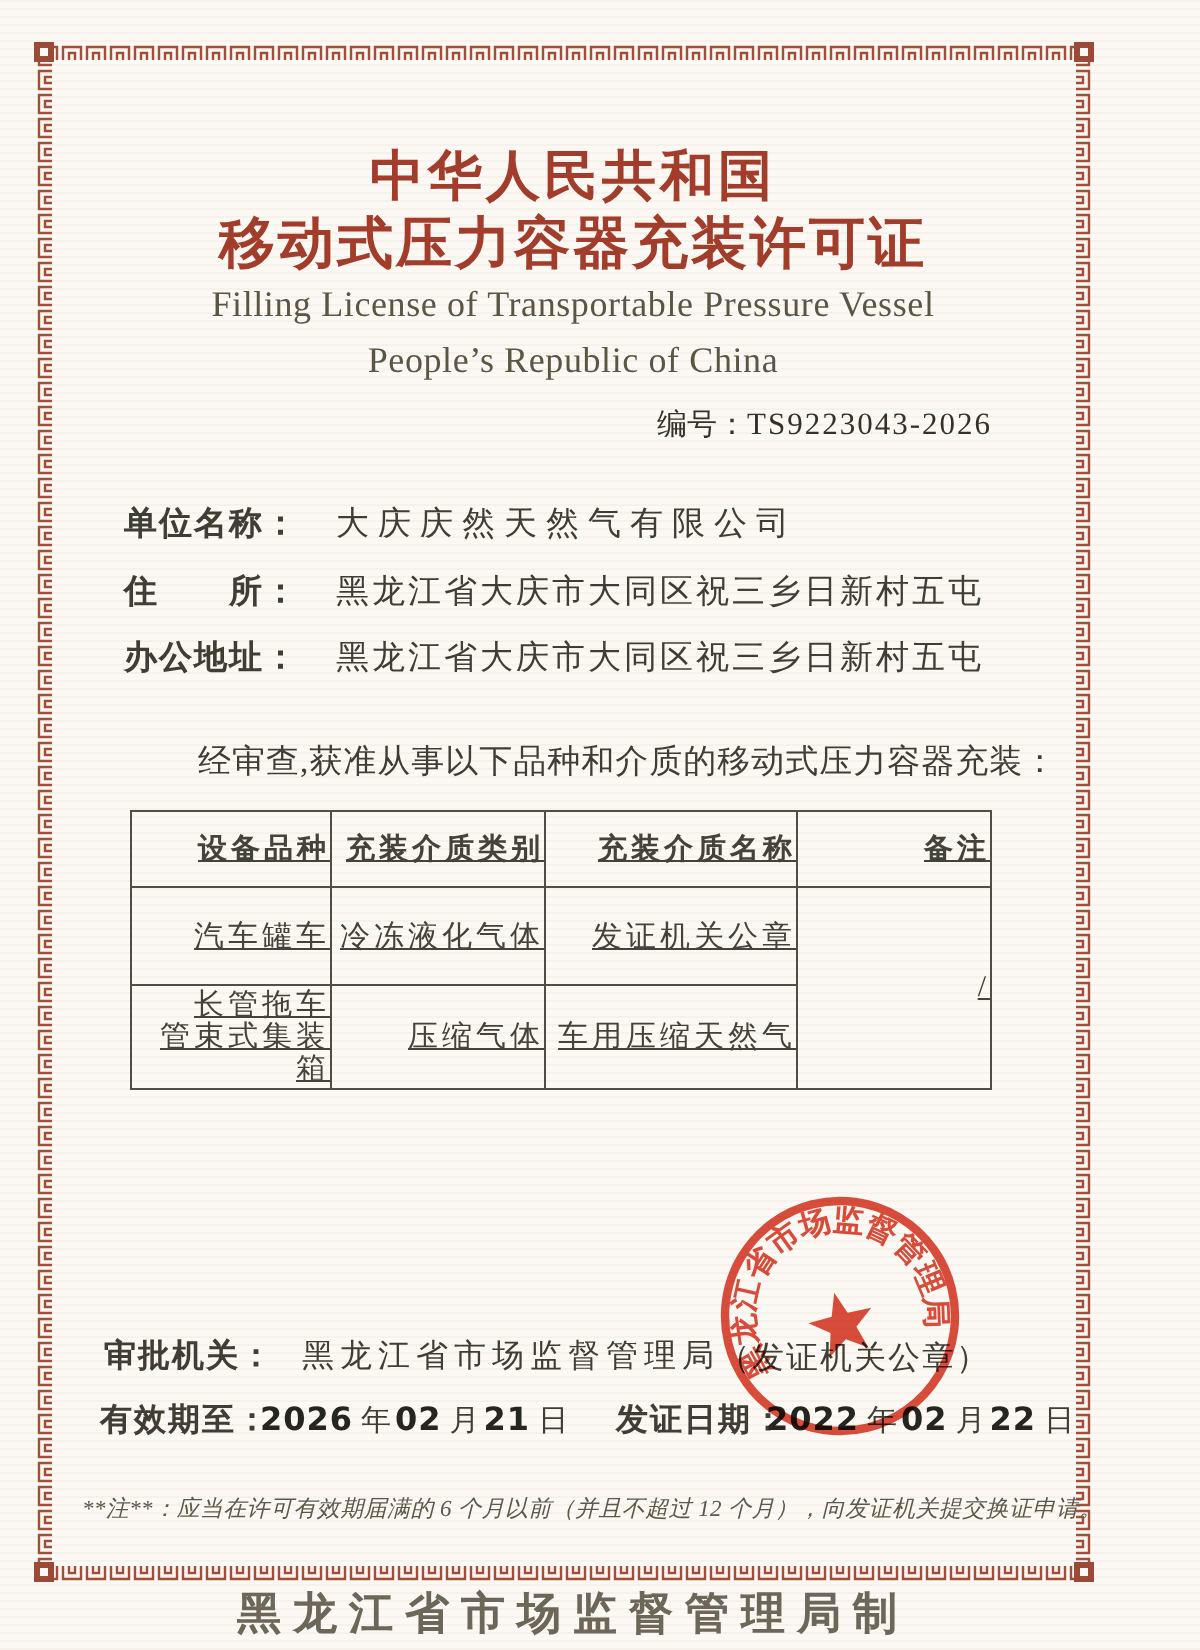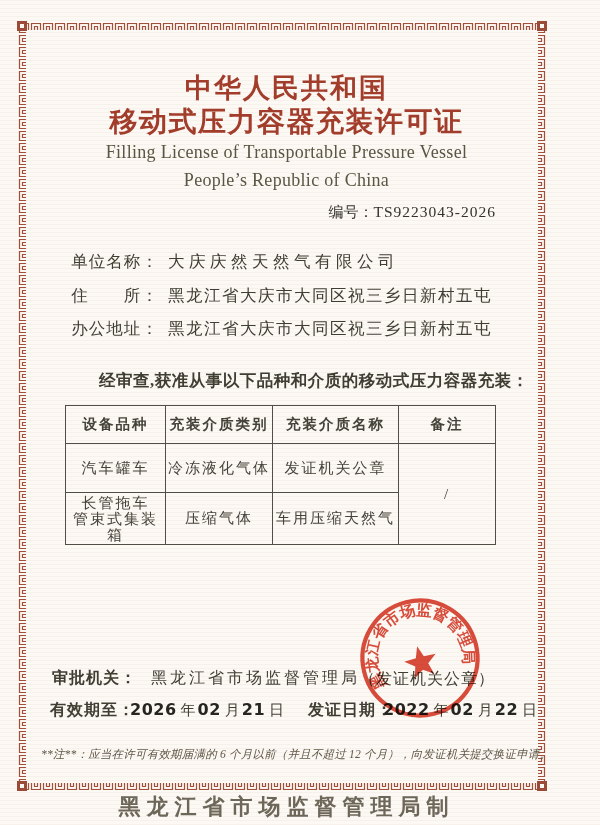--- a/index.html
+++ b/index.html
@@ -12,29 +12,29 @@
   .frame{position:absolute;left:0;top:0;}
   .content{position:absolute;left:27px;top:0;width:519px;height:825px;}
   .cline{position:absolute;width:100%;text-align:center;white-space:nowrap;}
   .t1{top:70px;font-size:27px;font-weight:700;color:#a23c2b;letter-spacing:2px;}
   .t2{top:103px;font-size:28px;font-weight:700;color:#a23c2b;letter-spacing:1.5px;}
   .e1{top:142px;font-size:18px;color:#595644;letter-spacing:0.3px;}
   .e2{top:170px;font-size:18px;color:#595644;letter-spacing:0.3px;}
   .licenseNo{position:absolute;top:203px;right:50px;font-size:15px;white-space:nowrap;color:#33322a;}
   .licenseNo .no{font-size:15.5px;letter-spacing:1px;}
   .fieldline{position:absolute;left:35px;font-size:16.5px;white-space:nowrap;}
-  .fieldline .lbl{display:inline-block;width:106px;font-weight:400;letter-spacing:1px;text-align:center;}
+  .fieldline .lbl{display:inline-block;width:106px;font-weight:700;letter-spacing:1px;}
   .fieldline .val{letter-spacing:1.5px;}
   .fieldline .val.wide{letter-spacing:4.5px;}
   .f1{top:251px}.f2{top:285px}.f3{top:318px}
-  .intro{position:absolute;top:370px;left:72px;font-size:16.5px;letter-spacing:0.5px;white-space:nowrap;font-weight:700;}
+  .intro{position:absolute;top:370px;left:72px;font-size:16.5px;letter-spacing:0.5px;white-space:nowrap;font-weight:400;}
   .spec-table{position:absolute;top:405px;left:38px;width:430px;border-collapse:collapse;table-layout:fixed;}
   .spec-table th,.spec-table td{
-    border:1.3px solid #514f45;text-align:center;vertical-align:middle;
-    font-size:15px;letter-spacing:2px;font-weight:500;padding:0;color:#44433a;
+    border:1.3px solid #514f45;text-align:right;vertical-align:middle;
+    font-size:15px;letter-spacing:2px;font-weight:500;padding:0;color:#44433a;text-decoration:underline;
   }
   .spec-table th{font-size:14.5px;font-weight:600;height:37px;}
   .rowA{height:49px}.rowB{height:52px}
   .equip2{white-space:pre-line;letter-spacing:1px;font-size:14.5px;line-height:16px;}
   .approval{position:absolute;top:668px;left:25px;font-size:16px;white-space:nowrap;}
   .approval .lbl{font-weight:600;letter-spacing:1px;margin-top:40px;}
   .approval .val{margin-left:14px;letter-spacing:3px;font-weight:500;}
   .sealCaption{position:absolute;top:669px;left:332px;font-size:16px;letter-spacing:1px;white-space:nowrap;}
   .dlbl{position:absolute;top:700px;font-size:16px;font-weight:600;letter-spacing:1px;white-space:nowrap;}
   .ddate{position:absolute;top:700px;white-space:nowrap;}

